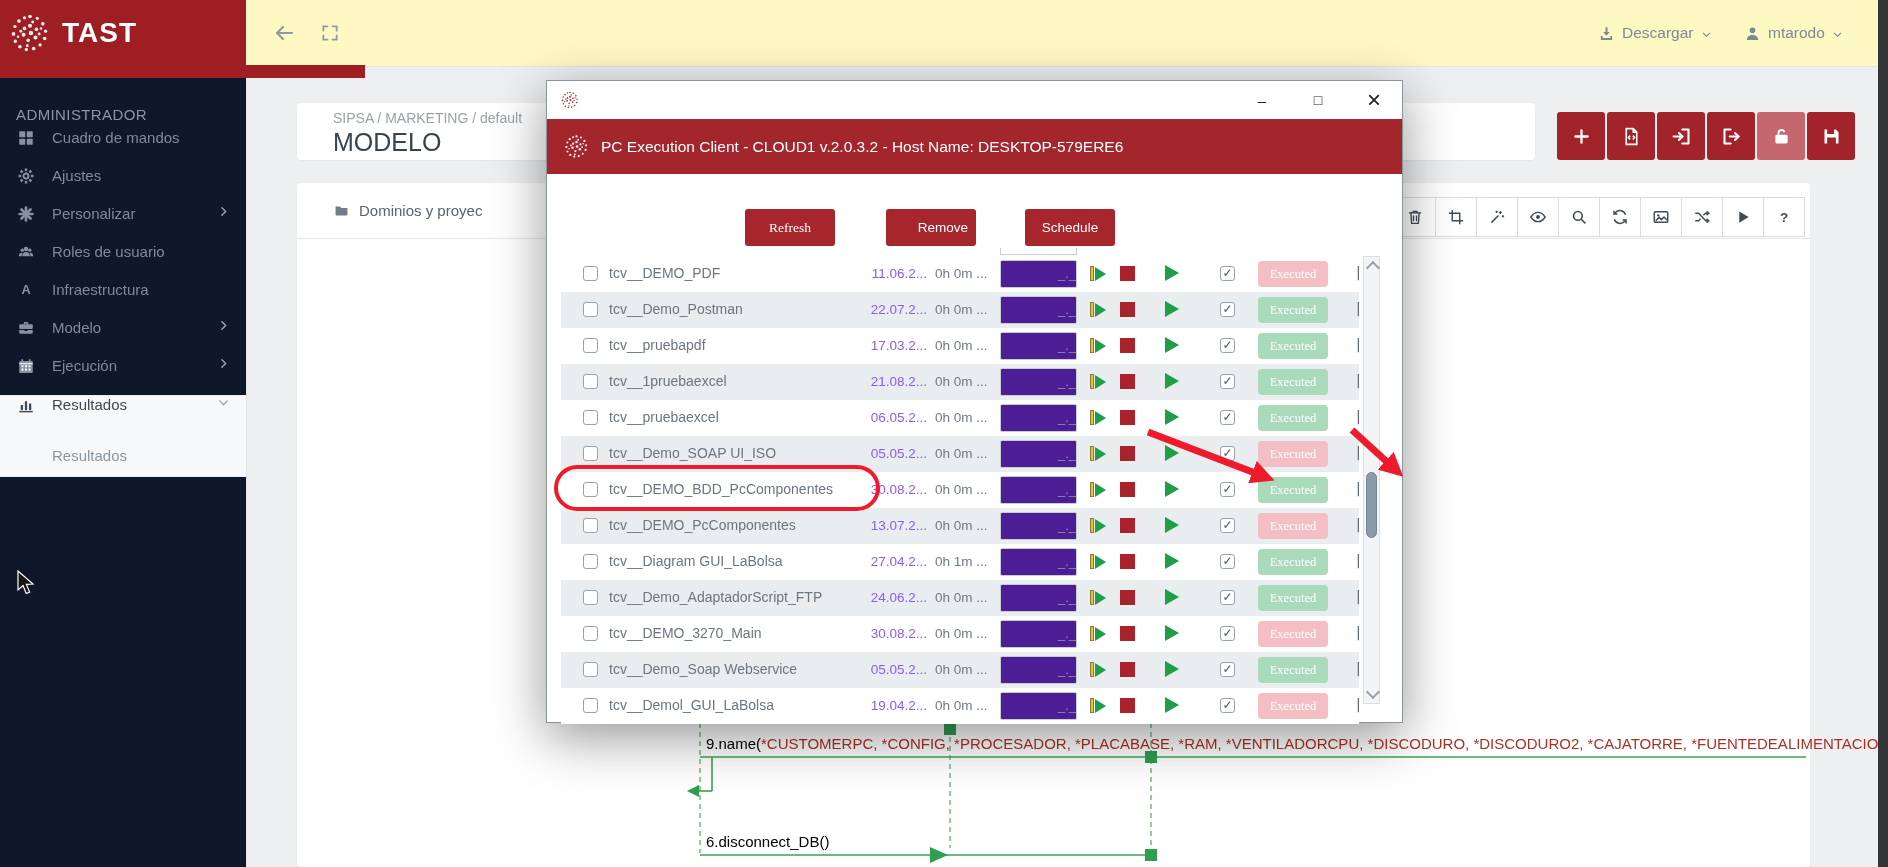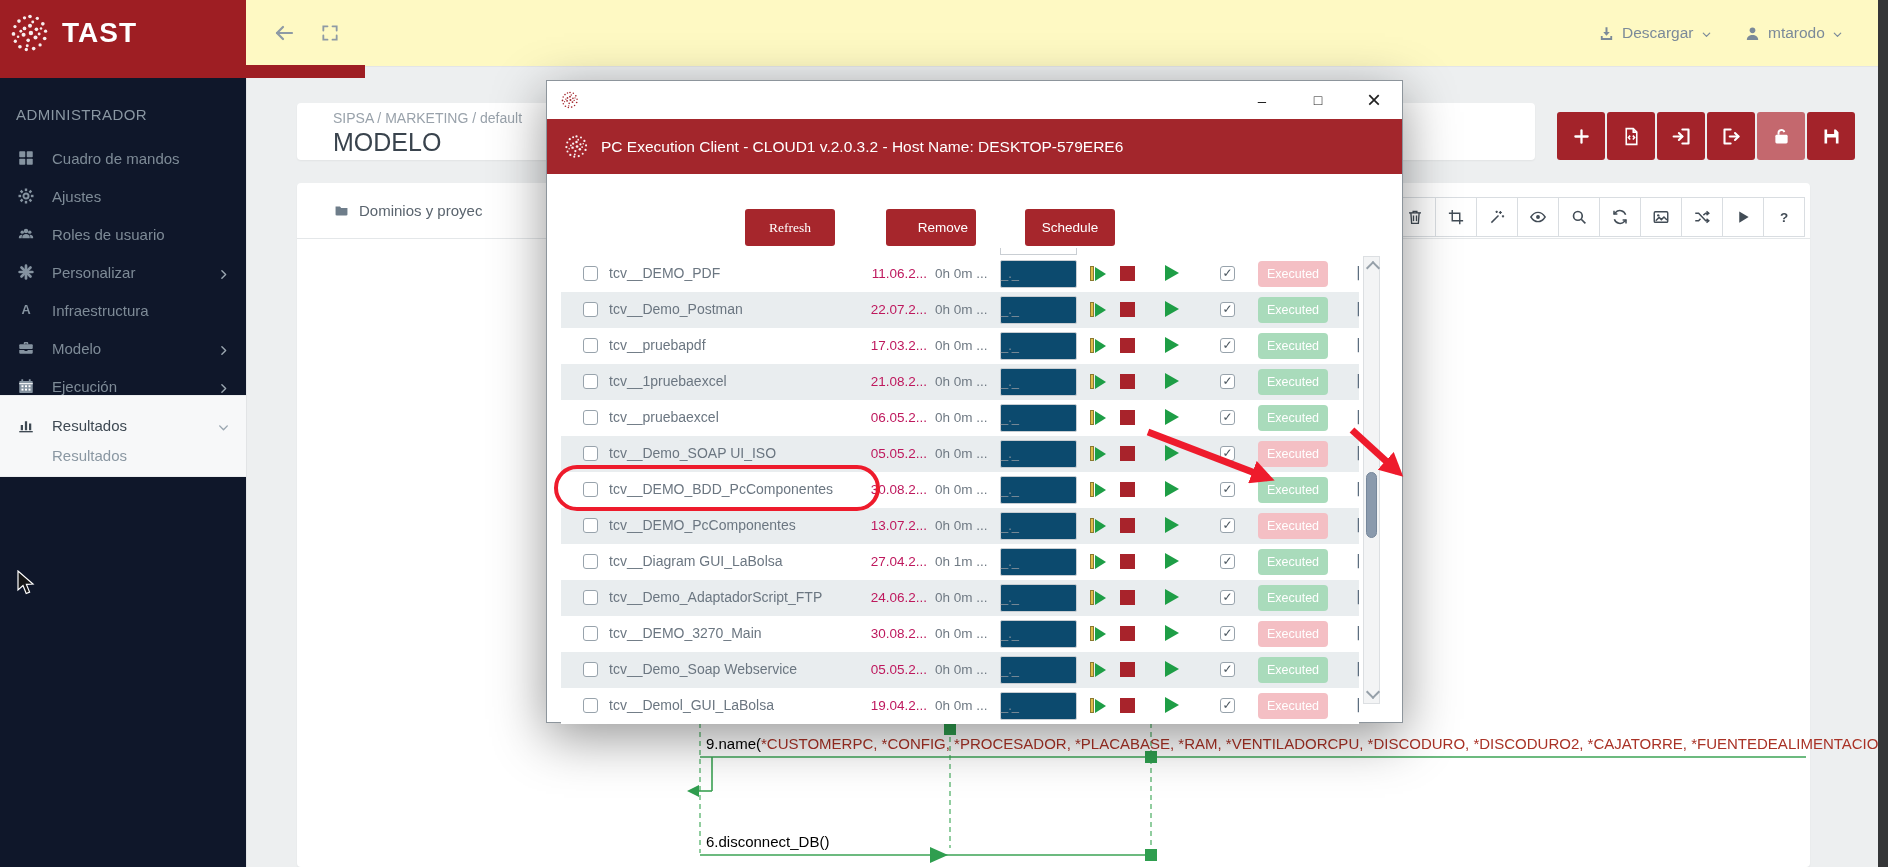--- a/index.html
+++ b/index.html
@@ -18,21 +18,21 @@
   .tb-expand{left:74px;top:23px;width:20px;height:20px;}
   .tb-grp{position:absolute;top:0;height:66px;display:flex;align-items:center;gap:7px;color:#7b8a99;font-size:15.5px;cursor:pointer;}
   .tb-grp .gic{width:17px;height:17px;}
   .tb-grp .chev{width:11px;height:11px;margin-top:3px;}
   .grp-download{left:1352px;}
   .grp-user{left:1498px;}
 
   
   .sidebar{position:absolute;left:0;top:78px;width:246px;bottom:0;background:#0f172a;border-right:1px solid #e2e4e6;z-index:2;}
   .sb-label{margin:28px 0 6px 16px;color:#8a97a2;font-size:15px;letter-spacing:.4px;}
-  .sb-item{position:relative;height:38px;display:flex;align-items:flex-end;cursor:pointer;color:#7e8b97;font-size:15px;}
+  .sb-item{position:relative;height:38px;display:flex;align-items:flex-start;cursor:pointer;color:#7e8b97;font-size:15px;}
   .sb-item .sic{width:18px;height:18px;margin-left:17px;color:#8593a0;flex:0 0 auto;}
   .sb-item .slb{margin-left:17px;white-space:nowrap;}
   .sb-item .schev{position:absolute;right:16px;width:13px;height:13px;color:#9aa6b0;}
   .sb-active{background:#f7f8f9;border-top:1px solid #ebedef;border-bottom:1px solid #ebedef;}
   .sb-active .sb-item{color:#3e4953;}
   .sb-active .sb-item .sic{color:#3e4953;}
   .sb-sub{height:42px;display:flex;align-items:center;color:#8a97a2;font-size:15px;cursor:pointer;padding-left:52px;}
 
   
   .card-a{position:absolute;left:297px;top:103px;width:1238px;height:57px;background:#fff;border-radius:4px;box-shadow:0 1px 2px rgba(0,0,0,.05);z-index:1;}
@@ -77,30 +77,30 @@
   .m-btn.b0{left:198px;font-family:Liberation Serif, serif;} .m-btn.b1{left:339px;padding-left:30px;} .m-btn.b2{left:478px;}
   .sliver{position:absolute;left:453px;top:167px;width:77px;height:7px;border:1px solid #c9ced3;border-top:none;background:#fff;box-sizing:border-box;}
 
   .m-table{position:absolute;left:14px;top:175px;width:798px;height:468px;overflow:hidden;}
   .trow{position:relative;height:36px;background:#fff;cursor:pointer;}
   .trow:nth-child(even){background:#e9edef;}
   .trow span{position:absolute;}
   .xbox{width:15px;height:15px;border:1px solid #98a3ac;border-radius:3px;background:#fff;box-sizing:border-box;}
   .c-cb{left:22px;top:10px;}
   .c-name{left:48px;top:9px;font-size:14px;color:#6b7681;white-space:nowrap;}
-  .c-date{left:290px;top:10px;width:76px;text-align:right;font-size:13.5px;color:#be185d;}
+  .c-date{left:290px;top:10px;width:76px;text-align:right;font-size:13.5px;color:#8b5cf6;}
   .c-dur{left:374px;top:10px;font-size:13.5px;color:#707a84;}
-  .c-time{left:439px;top:4px;width:77px;height:28px;border:1px solid #c9ced3;border-radius:2px;background:#0c4a6e;box-sizing:border-box;text-align:left;line-height:26px;font-size:13px;color:#8a949e;}
+  .c-time{left:439px;top:4px;width:77px;height:28px;border:1px solid #c9ced3;border-radius:2px;background:#4c1d95;box-sizing:border-box;text-align:right;line-height:26px;font-size:13px;color:#8a949e;}
   .c-rf{left:529px;top:10px;display:flex;align-items:center;}
   .rf-bar{width:4px;height:15px;background:#E2BE4A;border:1px solid #8a7a30;display:inline-block;box-sizing:border-box;}
   .rf-tri{width:0;height:0;border-left:11px solid #1E9E46;border-top:7.5px solid transparent;border-bottom:7.5px solid transparent;display:inline-block;margin-left:1px;}
   .c-stop{left:559px;top:10px;width:15px;height:15px;background:#A8232B;}
   .c-play{left:604px;top:9px;width:0;height:0;border-left:14px solid #1E9E46;border-top:8.5px solid transparent;border-bottom:8.5px solid transparent;}
   .c-cb2{left:659px;top:10px;text-align:center;line-height:13px;font-size:12px;color:#4a565f;}
-  .c-badge{left:697px;top:5px;width:70px;height:26px;border-radius:4px;color:#fff;font-size:12.5px;text-align:center;line-height:26px;}
+  .c-badge{left:697px;top:5px;width:70px;height:26px;border-radius:4px;color:#fff;font-size:12.5px;text-align:center;line-height:26px;font-family:Liberation Serif, serif;}
   .badge-green{background:#A9DBBB;} .badge-pink{background:#F4BFC4;}
   .c-file{left:793px;top:8px;width:18px;height:18px;color:#5d6e7f;cursor:pointer;}
 
   .m-scroll{position:absolute;left:816px;top:175px;width:17px;height:448px;background:#f3f4f5;border:1px solid #dcdfe2;box-sizing:border-box;}
   .sc-chev{position:absolute;left:4px;width:8px;height:8px;border-right:2px solid #96a0a9;border-bottom:2px solid #96a0a9;cursor:pointer;}
   .sc-up{top:6px;transform:rotate(-135deg);}
   .sc-down{bottom:6px;transform:rotate(45deg);}
   .sc-thumb{position:absolute;left:2px;top:215px;width:11px;height:66px;background:#8A9AAD;border:1px solid #76879b;border-radius:6px;cursor:grab;box-sizing:border-box;}
 
   
@@ -214,33 +214,20 @@
                 <line x1="4.9" y1="4.9" x2="7.4" y2="7.4"></line>
                 <line x1="16.6" y1="16.6" x2="19.1" y2="19.1"></line>
                 <line x1="19.1" y1="4.9" x2="16.6" y2="7.4"></line>
                 <line x1="7.4" y1="16.6" x2="4.9" y2="19.1"></line>
               </g>
             </svg>
           </span>
           <span class="slb">Ajustes</span>
         </div>
         <div class="sb-item">
-          <span class="sic" data-icon="users">
-            <svg viewBox="0 0 24 24" fill="currentColor">
-              <circle cx="7" cy="9.5" r="2.3"></circle>
-              <circle cx="17" cy="9.5" r="2.3"></circle>
-              <circle cx="12" cy="8" r="3"></circle>
-              <path d="M12 12c-2.8 0-5 1.8-5 4v1.5h10V16c0-2.2-2.2-4-5-4z"></path>
-              <path d="M6.5 13c-2.2.2-4 1.6-4 3.4v1.1h3.8V16c0-1.1.4-2.2 1.2-3z"></path>
-              <path d="M17.5 13c2.2.2 4 1.6 4 3.4v1.1h-3.8V16c0-1.1-.4-2.2-1.2-3z"></path>
-            </svg>
-          </span>
-          <span class="slb">Roles de usuario</span>
-        </div>
-        <div class="sb-item">
           <span class="sic" data-icon="burst">
             <svg viewBox="0 0 24 24" stroke="currentColor" fill="currentColor">
               <circle cx="12" cy="12" r="3"></circle>
               <g stroke-width="3.6" stroke-linecap="round">
                 <line x1="12" y1="3.5" x2="12" y2="8"></line>
                 <line x1="12" y1="16" x2="12" y2="20.5"></line>
                 <line x1="3.5" y1="12" x2="8" y2="12"></line>
                 <line x1="16" y1="12" x2="20.5" y2="12"></line>
                 <line x1="6" y1="6" x2="9.2" y2="9.2"></line>
                 <line x1="14.8" y1="14.8" x2="18" y2="18"></line>
@@ -248,20 +235,33 @@
                 <line x1="6" y1="18" x2="9.2" y2="14.8"></line>
               </g>
             </svg>
           </span>
           <span class="slb">Personalizar</span>
           <span class="schev" data-icon="chevron-right">
             <svg viewBox="0 0 24 24" fill="none" stroke="currentColor" stroke-width="2.6" stroke-linecap="round" stroke-linejoin="round">
               <polyline points="9,5 16,12 9,19"></polyline>
             </svg>
           </span>
+        </div>
+        <div class="sb-item">
+          <span class="sic" data-icon="users">
+            <svg viewBox="0 0 24 24" fill="currentColor">
+              <circle cx="7" cy="9.5" r="2.3"></circle>
+              <circle cx="17" cy="9.5" r="2.3"></circle>
+              <circle cx="12" cy="8" r="3"></circle>
+              <path d="M12 12c-2.8 0-5 1.8-5 4v1.5h10V16c0-2.2-2.2-4-5-4z"></path>
+              <path d="M6.5 13c-2.2.2-4 1.6-4 3.4v1.1h3.8V16c0-1.1.4-2.2 1.2-3z"></path>
+              <path d="M17.5 13c2.2.2 4 1.6 4 3.4v1.1h-3.8V16c0-1.1-.4-2.2-1.2-3z"></path>
+            </svg>
+          </span>
+          <span class="slb">Roles de usuario</span>
         </div>
         <div class="sb-item">
           <span class="sic" data-icon="font-a">
             <svg viewBox="0 0 24 24" fill="currentColor">
               <text x="12" y="17.5" text-anchor="middle" font-size="17" font-weight="bold" font-family="Liberation Sans, sans-serif">A</text>
             </svg>
           </span>
           <span class="slb">Infraestructura</span>
         </div>
         <div class="sb-item">

